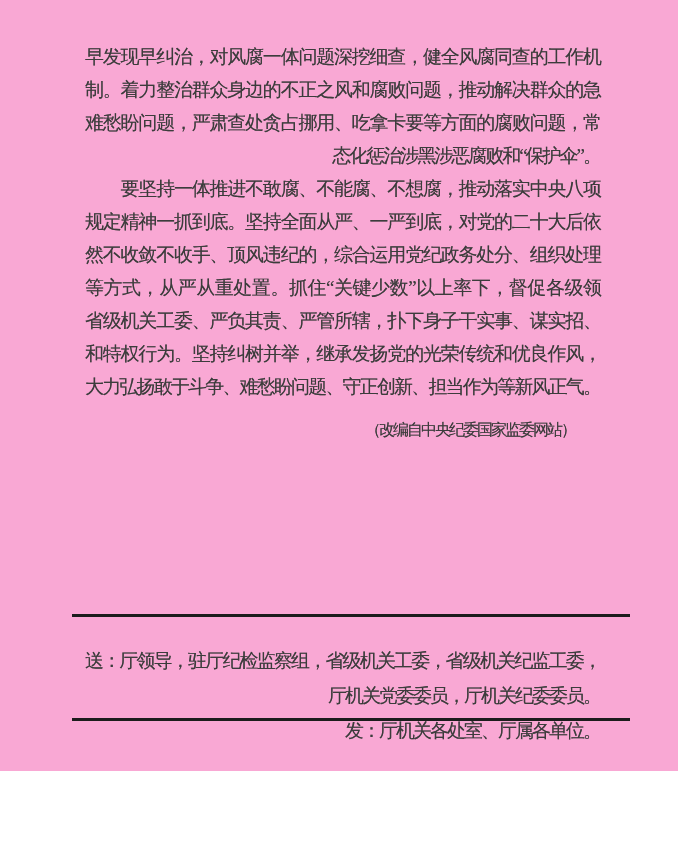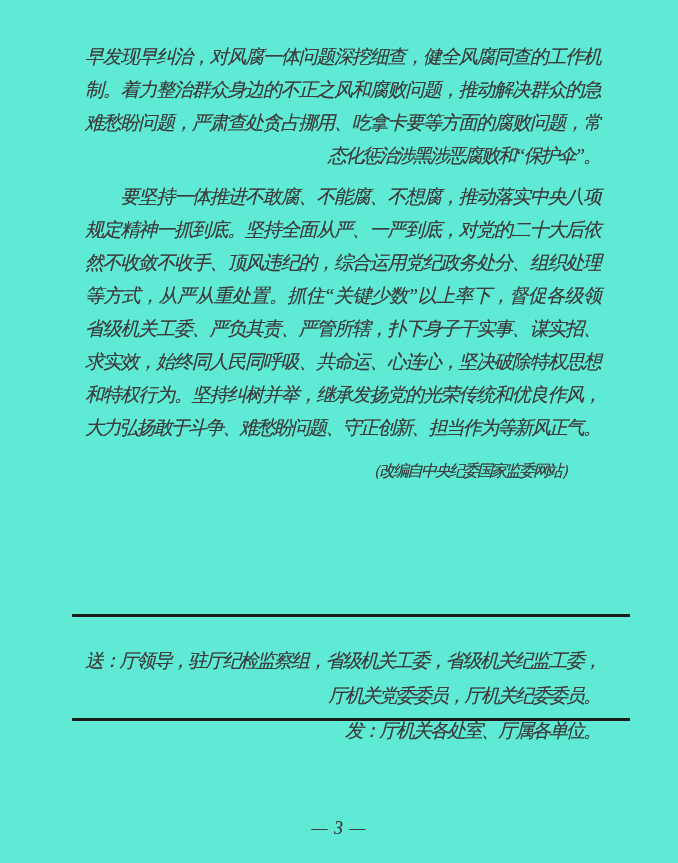--- a/index.html
+++ b/index.html
@@ -3,26 +3,25 @@
 <meta charset="utf-8">
 <style>
   html, body {
     margin: 0;
     padding: 0;
     background: #ffffff;
   }
   .page {
     position: relative;
     width: 678px;
-    height: 863px;
-    background: #5eead4;
+    height: 771px;
+    background: #f9a8d4;
     font-family: "Liberation Serif", "DejaVu Serif", serif;
     color: #3c3c3c;
     overflow: hidden;
-    font-style: italic;
   }
   .body-text {
     position: absolute;
     left: 85px;
     top: 40px;
     width: 515px;
   }
   .tline {
     font-size: 19px;
     letter-spacing: -2px;
@@ -30,21 +29,21 @@
     height: 33px;
     text-align: right;
     word-break: break-all;
     text-shadow: 0 0 0.5px rgba(70,70,70,0.65);
   }
   .tline.full {
     text-align: justify;
     text-align-last: justify;
   }
   .paragraph-2 {
-    margin-top: 8px;
+    margin-top: 0;
   }
   .attribution {
     margin-top: 10px;
     font-size: 16px;
     letter-spacing: -2px;
     line-height: 33px;
     height: 33px;
     text-align: right;
     padding-right: 25px;
     text-shadow: 0 0 0.5px rgba(70,70,70,0.65);
@@ -91,21 +90,20 @@
         <div class="tline full">制。着力整治群众身边的不正之风和腐败问题，推动解决群众的急</div>
         <div class="tline full">难愁盼问题，严肃查处贪占挪用、吃拿卡要等方面的腐败问题，常</div>
         <div class="tline">态化惩治涉黑涉恶腐败和“保护伞”。</div>
       </div>
     <div class="paragraph paragraph-2">
         <div class="tline full">　　要坚持一体推进不敢腐、不能腐、不想腐，推动落实中央八项</div>
         <div class="tline full">规定精神一抓到底。坚持全面从严、一严到底，对党的二十大后依</div>
         <div class="tline full">然不收敛不收手、顶风违纪的，综合运用党纪政务处分、组织处理</div>
         <div class="tline full">等方式，从严从重处置。抓住“关键少数”以上率下，督促各级领</div>
         <div class="tline full">省级机关工委、严负其责、严管所辖，扑下身子干实事、谋实招、</div>
-        <div class="tline full">求实效，始终同人民同呼吸、共命运、心连心，坚决破除特权思想</div>
         <div class="tline full">和特权行为。坚持纠树并举，继承发扬党的光荣传统和优良作风，</div>
         <div class="tline full">大力弘扬敢于斗争、难愁盼问题、守正创新、担当作为等新风正气。</div>
       </div>
     <div class="attribution">（改编自中央纪委国家监委网站）</div>
   </div>
 
   <div class="rule rule-top"></div>
 
   <div class="distribution">
       <div class="tline full">送：厅领导，驻厅纪检监察组，省级机关工委，省级机关纪监工委，</div>

